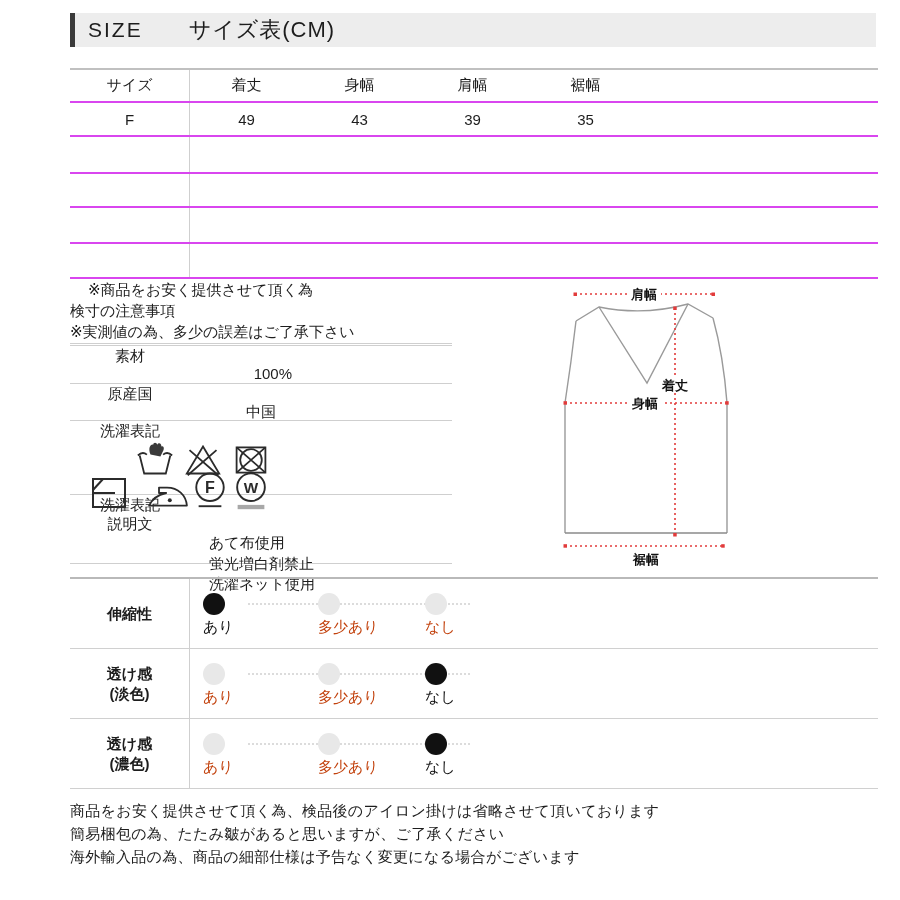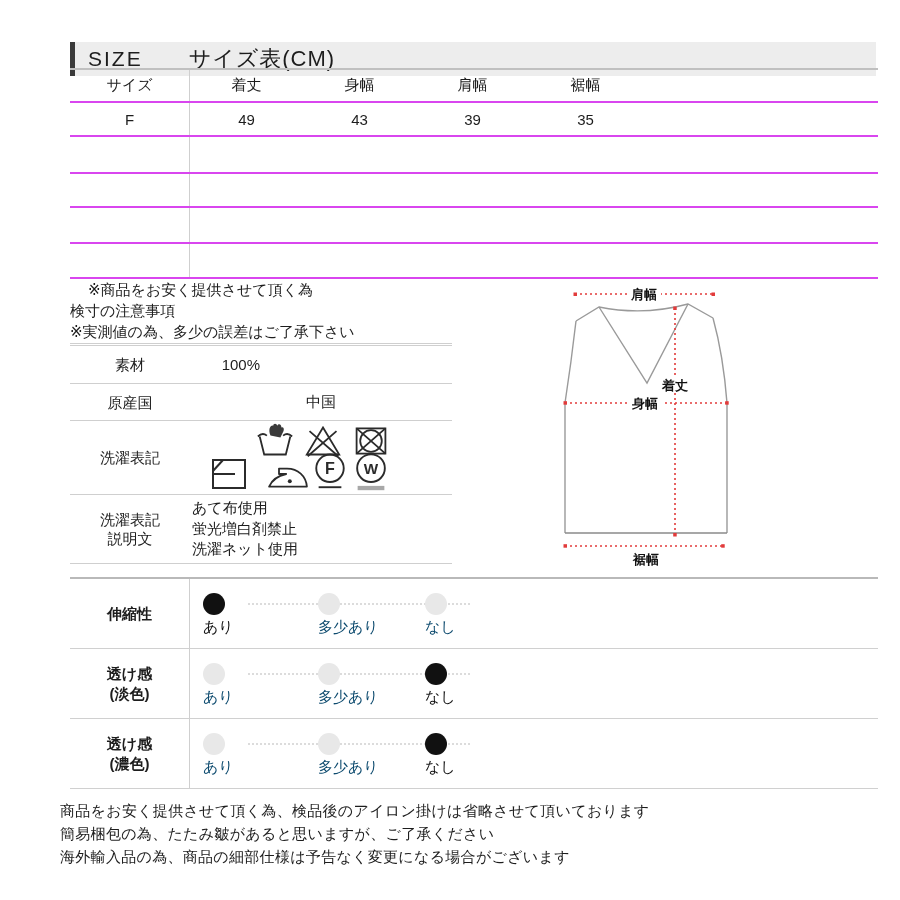--- a/index.html
+++ b/index.html
@@ -1,69 +1,69 @@
 <!DOCTYPE html>
 <html><head>
 <meta charset="utf-8">
 <style>
   html,body{margin:0;padding:0;background:#fff;}
   .page{position:relative;width:900px;height:900px;background:#fff;overflow:hidden;
         font-family:"Liberation Sans","DejaVu Sans",sans-serif;color:#1d1d1d;}
 
   
   .size-header{position:absolute;left:70px;top:13px;width:801px;height:34px;background:#ededed;
-               border-left:5px solid #3a3a3a;display:flex;align-items:center;margin-top:29px;}
+               border-left:5px solid #3a3a3a;display:flex;align-items:center;}
   .size-header .en{font-size:21px;letter-spacing:2px;margin-left:13px;}
   .size-header .jp{font-size:22px;margin-left:46px;letter-spacing:1px;}
 
   
   .size-table{position:absolute;left:70px;top:68px;width:808px;border-top:2px solid #c0c0c0;font-size:15px;}
   .strow{display:flex;border-bottom:2px solid #d946ef;align-items:center;}
   .strow .c0{width:119px;align-self:stretch;border-right:1px solid #cfcfcf;
              display:flex;align-items:center;justify-content:center;}
   .strow .c{width:113px;text-align:center;}
   .h31{height:31px}.h32{height:32px}.h33{height:33px}.h34{height:34px}.h35{height:35px}
 
   
   .notes{position:absolute;left:70px;top:279px;width:382px;font-size:15px;line-height:21px;
          border-bottom:1px solid #cfcfcf;padding-bottom:1px;}
   .notes .indent{padding-left:18px;}
 
   
   .info-table{position:absolute;left:70px;top:345px;width:382px;border-top:1px solid #cfcfcf;font-size:15px;}
-  .irow{display:flex;border-bottom:1px solid #cfcfcf;align-items:center;}
+  .irow{display:flex;border-bottom:1px solid #cfcfcf;align-items:center;flex-direction:column;}
   .ilabel{width:120px;align-self:stretch;display:flex;flex-direction:column;
           align-items:center;justify-content:center;line-height:19px;}
   .ival{flex:1;text-align:center;}
   .ipct{width:70px;text-align:right;padding-right:8px;}
   .care-content{flex:1;position:relative;align-self:stretch;}
   .care-content svg{position:absolute;}
   .desc-content{flex:1;line-height:20.5px;padding-left:2px;}
 
   
   .sep-thick{position:absolute;left:70px;top:577px;width:808px;height:2px;background:#b9b9b9;}
   .scales{position:absolute;left:70px;top:579px;width:808px;font-size:15px;}
   .srow{display:flex;height:69px;border-bottom:1px solid #d0d0d0;}
   .slabel{width:119px;border-right:1px solid #cfcfcf;display:flex;flex-direction:column;
           justify-content:center;align-items:center;line-height:20px;font-weight:bold;}
   .sopts{position:relative;flex:1;}
   .dotline{position:absolute;left:58px;top:24px;width:222px;border-top:2px dotted #dcdcdc;}
   .opt{position:absolute;top:14px;width:90px;margin-left:-45px;text-align:left;}
   .opt .dot{display:inline-block;width:22px;height:22px;border-radius:50%;background:#e8e8e8;}
-  .opt .olabel{display:block;font-size:15px;color:#0c4a6e;margin-top:0px;}
+  .opt .olabel{display:block;font-size:15px;color:#c2410c;margin-top:0px;}
   .opt.on .dot{background:#111;}
   .opt.on .olabel{color:#111;}
   .opt.p1{left:58px}.opt.p2{left:173px}.opt.p3{left:280px}
 
   
   .vest{position:absolute;left:545px;top:275px;}
   .vest text{font-weight:bold;font-size:13px;fill:#111;}
 
   
-  .footer{position:absolute;left:60px;top:799px;font-size:15px;line-height:23px;letter-spacing:.3px;}
+  .footer{position:absolute;left:70px;top:799px;font-size:15px;line-height:23px;letter-spacing:.3px;}
 
   .care-icon{stroke:#2b2b2b;stroke-width:2;fill:none;}
 </style>
 </head>
 <body>
 
 <div class="page">
 
   <div class="size-header">
     <span class="en">SIZE</span>

